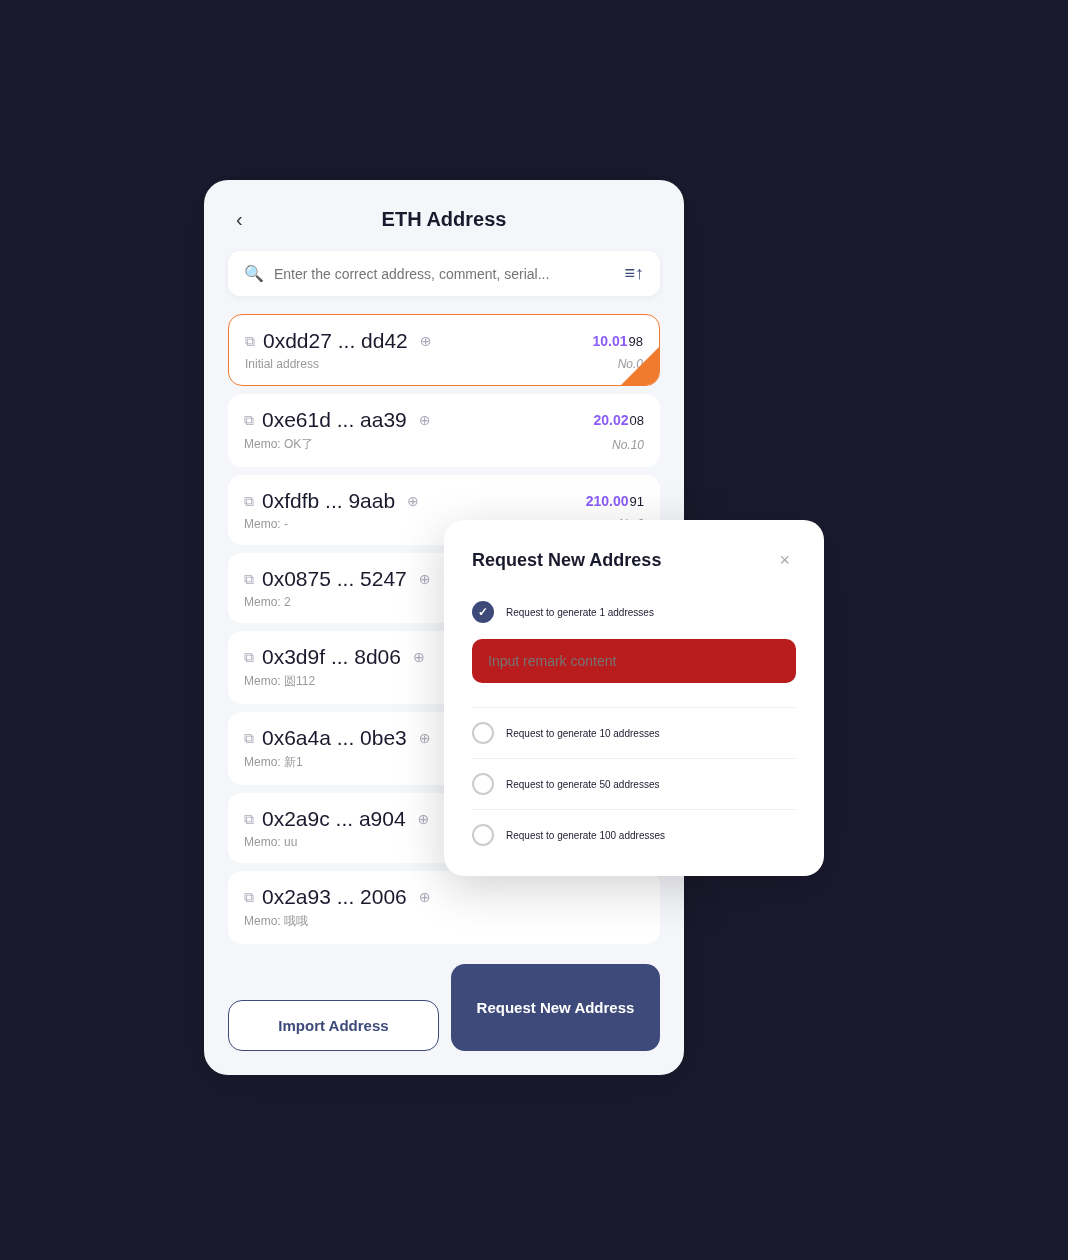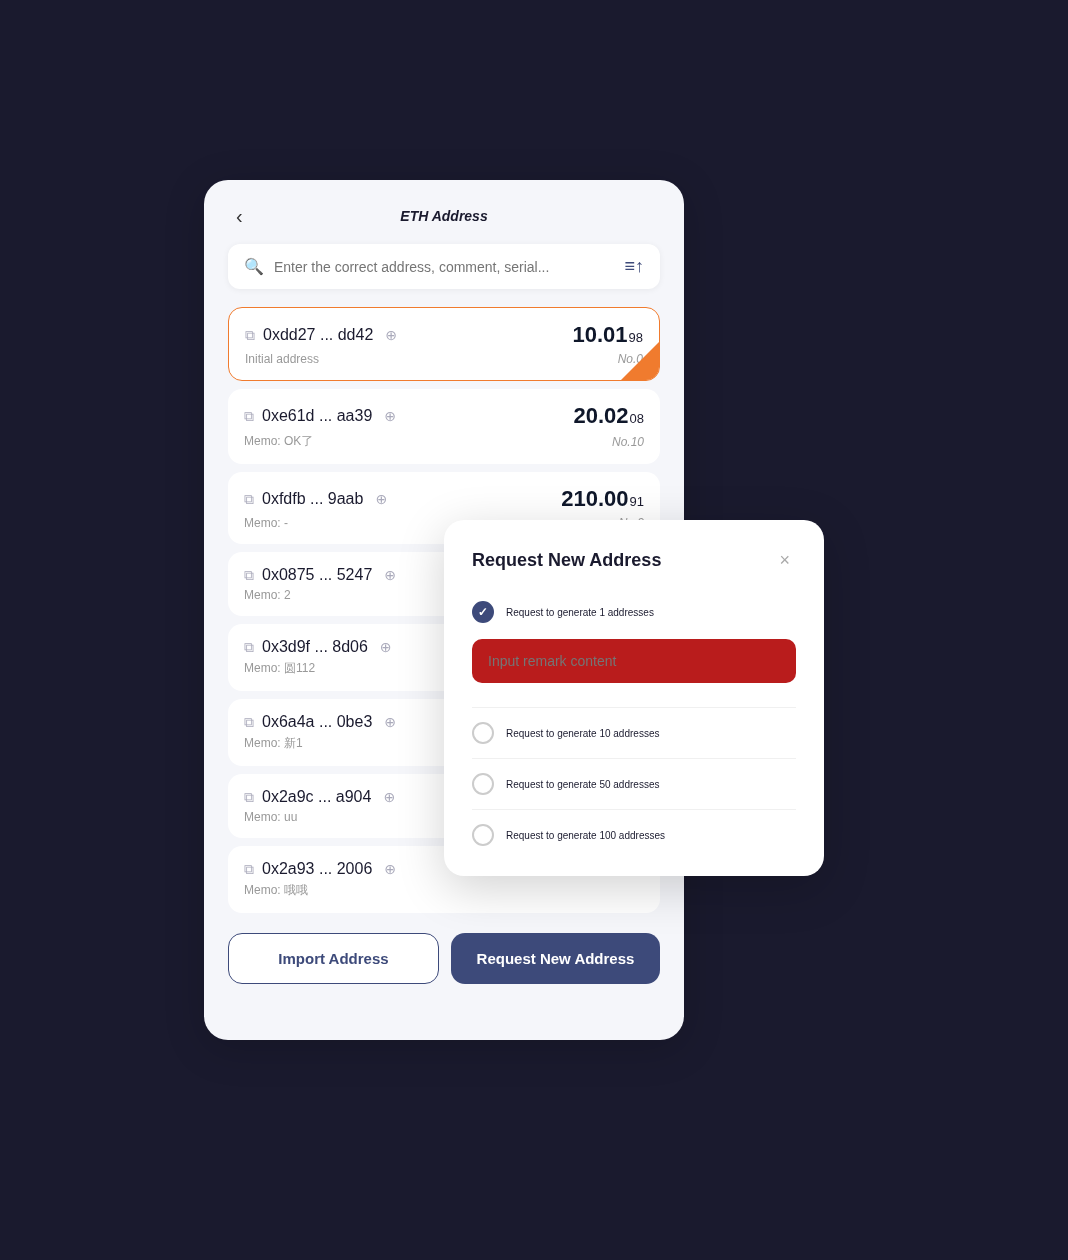--- a/index.html
+++ b/index.html
@@ -45,24 +45,23 @@
       position: absolute;
       left: 0;
       background: none;
       border: none;
       cursor: pointer;
       font-size: 20px;
       color: #333;
       padding: 4px 8px;
     }
     .header-title {
-      font-size: 14px;
+      font-size: 20px;
       font-weight: 600;
       color: #1a1a2e;
-      font-style: italic;
     }
 
     
     .search-bar {
       background: white;
       border-radius: 12px;
       padding: 12px 16px;
       display: flex;
       align-items: center;
       gap: 10px;
@@ -116,39 +115,39 @@
       display: flex;
       align-items: center;
       gap: 8px;
     }
     .copy-icon {
       color: #aab;
       font-size: 14px;
       cursor: pointer;
     }
     .address-text {
-      font-size: 16px;
+      font-size: 21px;
       color: #1a1a2e;
       font-weight: 500;
     }
     .search-small-icon {
       color: #aab;
       font-size: 14px;
       cursor: pointer;
       margin-left: 4px;
     }
     .amount-display {
       display: flex;
       align-items: baseline;
       gap: 1px;
     }
     .amount-main {
-      font-size: 22px;
+      font-size: 14px;
       font-weight: 700;
-      color: #0f172a;
+      color: #8b5cf6;
     }
     .amount-decimal {
       font-size: 13px;
       font-weight: 500;
       color: #1a1a2e;
     }
 
     .address-meta {
       display: flex;
       justify-content: space-between;
@@ -185,20 +184,21 @@
     .btn-import {
       flex: 1;
       padding: 16px;
       background: white;
       border: 1.5px solid #3d4a7a;
       border-radius: 14px;
       font-size: 15px;
       font-weight: 600;
       color: #3d4a7a;
       cursor: pointer;
+      margin-top: 36px;
     }
     .btn-request {
       flex: 1;
       padding: 16px;
       background: #3d4a7a;
       border: none;
       border-radius: 14px;
       font-size: 15px;
       font-weight: 600;
       color: white;

